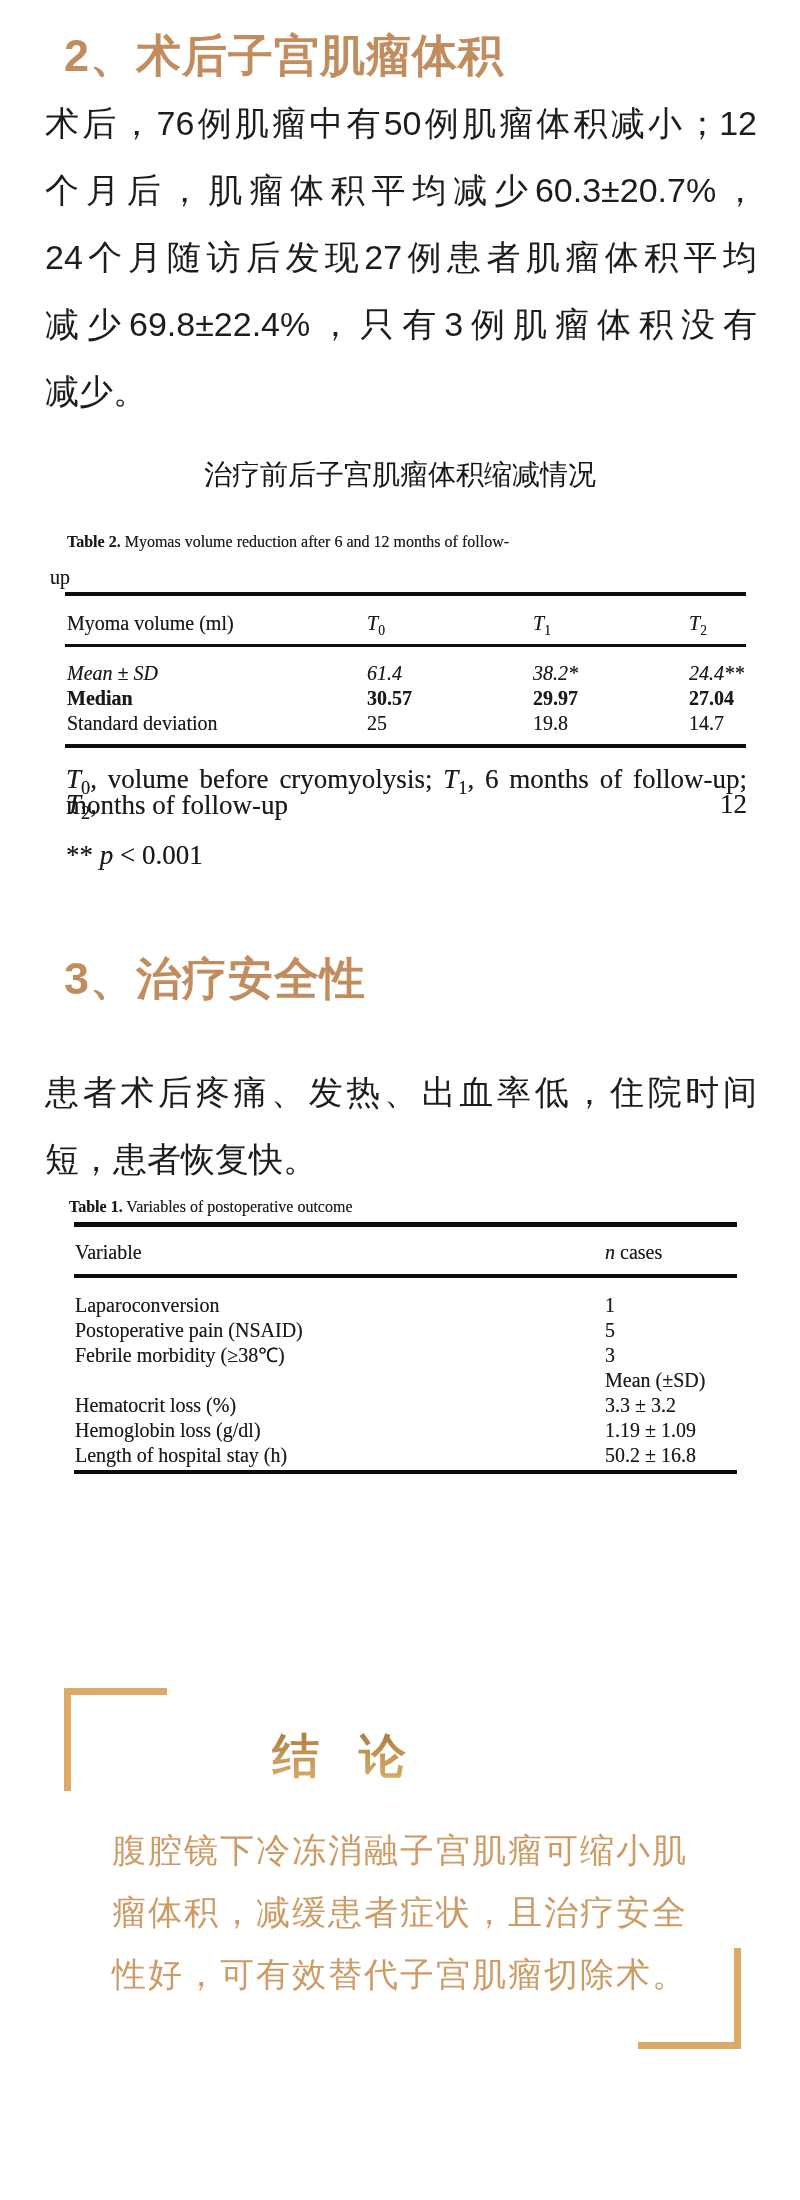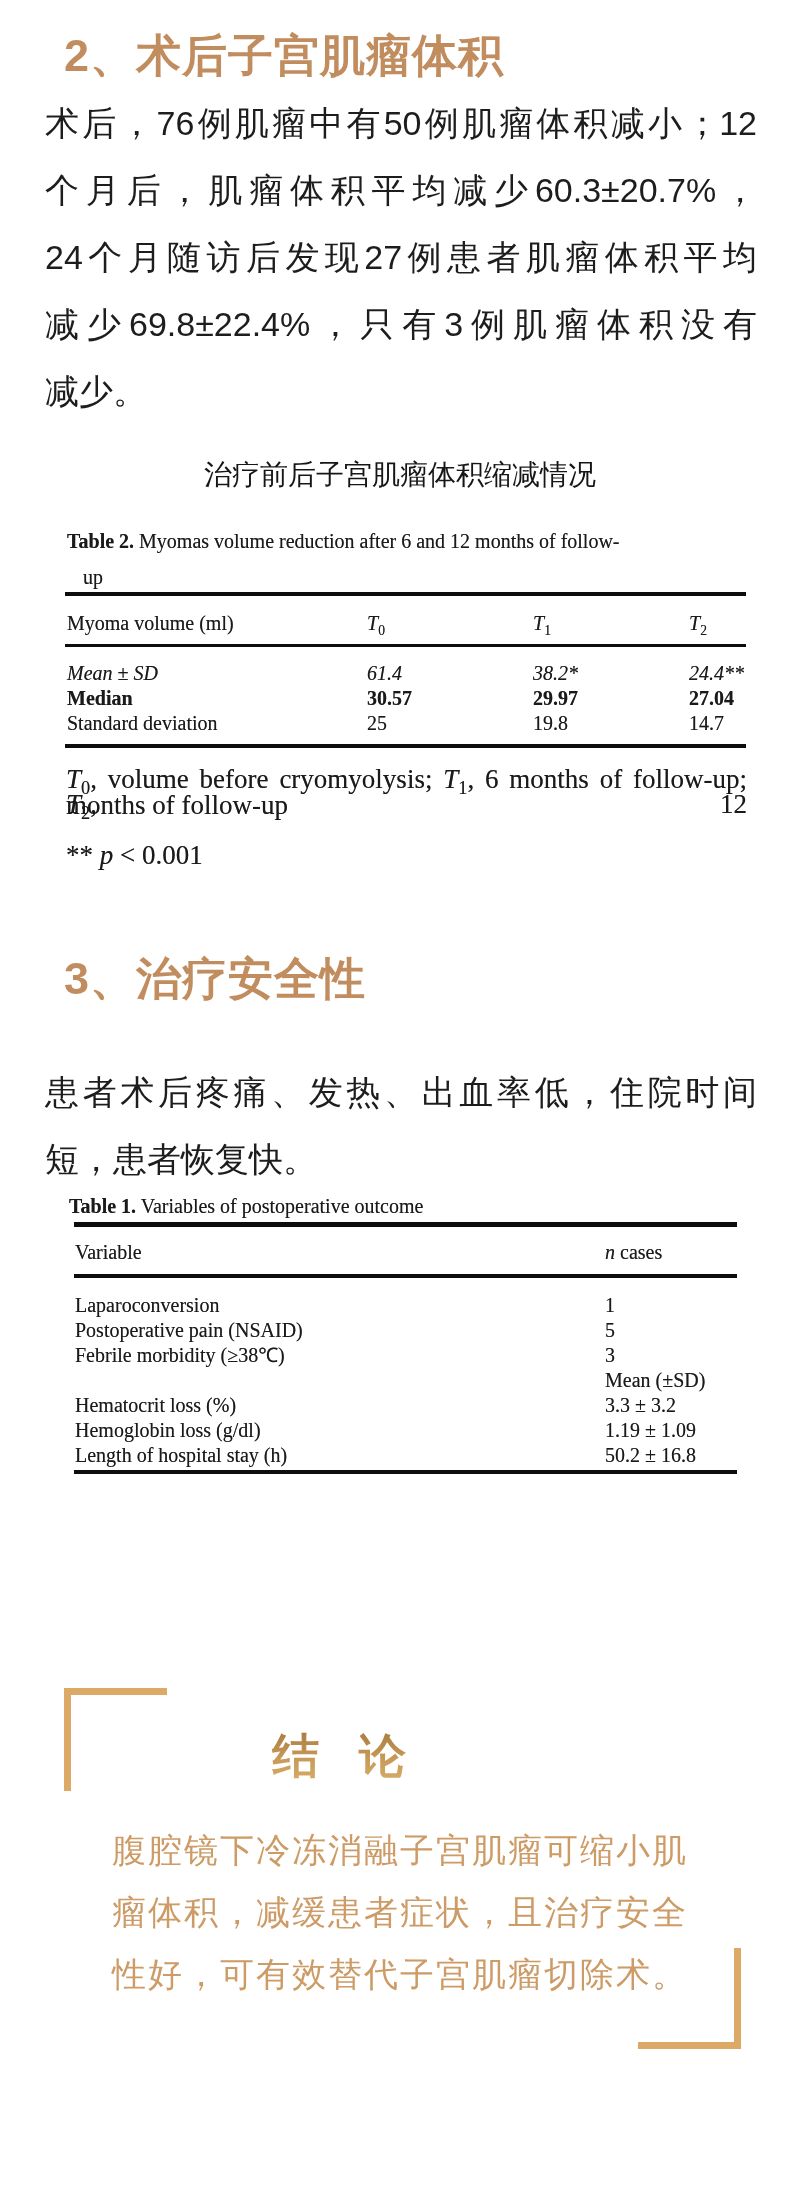--- a/index.html
+++ b/index.html
@@ -16,21 +16,21 @@
   #para-1{top:90px;}
   #para-3{top:1059px;}
   .cn-line{white-space:nowrap;}
   .cn-line.just{white-space:normal;text-align:justify;text-align-last:justify;}
   
   .fig-caption{position:absolute;left:0;top:459px;width:800px;text-align:center;
         font-size:28px;line-height:32px;color:#161616;}
   
   .tbl{font-family:"Liberation Serif",serif;color:#1a1a1a;
         text-shadow:0 0 0.6px rgba(20,20,20,0.55);}
-  .tbl-title{position:absolute;font-size:20px;line-height:27px;}
+  .tbl-title{position:absolute;font-size:16px;line-height:27px;}
   .rule{position:absolute;height:4px;background:#0d0d0d;}
   .cell{position:absolute;font-size:20px;line-height:25px;white-space:nowrap;}
   sub{font-size:68%;line-height:0;}
   
   #t2-title{left:67px;top:528px;width:690px;}
   #t2-rule-top{left:65px;top:592px;width:681px;}
   #t2-rule-mid{left:65px;top:644px;width:681px;height:3px;}
   #t2-rule-bot{left:65px;top:744px;width:681px;}
   .t2-col0{left:67px;} .t2-col1{left:367px;} .t2-col2{left:533px;} .t2-col3{left:689px;}
   .t2-head{top:611px;} .t2-r0{top:661px;font-style:italic;} .t2-r1{top:686px;font-weight:bold;} .t2-r2{top:711px;}
@@ -71,21 +71,21 @@
     <div class="cn-line just">术后，76例肌瘤中有50例肌瘤体积减小；12</div>
     <div class="cn-line just">个月后，肌瘤体积平均减少60.3±20.7%，</div>
     <div class="cn-line just">24个月随访后发现27例患者肌瘤体积平均</div>
     <div class="cn-line just">减少69.8±22.4%，只有3例肌瘤体积没有</div>
     <div class="cn-line">减少。</div>
   </div>
 
   <div class="fig-caption">治疗前后子宫肌瘤体积缩减情况</div>
 
   <div class="tbl tbl-title" id="t2-title"><span style="font-weight: bold;">Table 2.</span><span>  Myomas volume reduction after 6 and 12 months of follow-</span></div>
-  <div class="tbl cell" style="left:83px;top:565px;">up</div>
+  <div class="tbl cell" style="left:50px;top:565px;">up</div>
 
   <div class="rule" id="t2-rule-top"></div>
   <div class="tbl cell t2-col0 t2-head">Myoma volume (ml)</div>
   <div class="tbl cell t2-col1 t2-head"><span style="font-style: italic;">T</span><sub>0</sub></div>
   <div class="tbl cell t2-col2 t2-head"><span style="font-style: italic;">T</span><sub>1</sub></div>
   <div class="tbl cell t2-col3 t2-head"><span style="font-style: italic;">T</span><sub>2</sub></div>
   <div class="rule" id="t2-rule-mid"></div>
 
   <div>
     <div class="tbl cell t2-col0 t2-r0">Mean ± SD</div>

